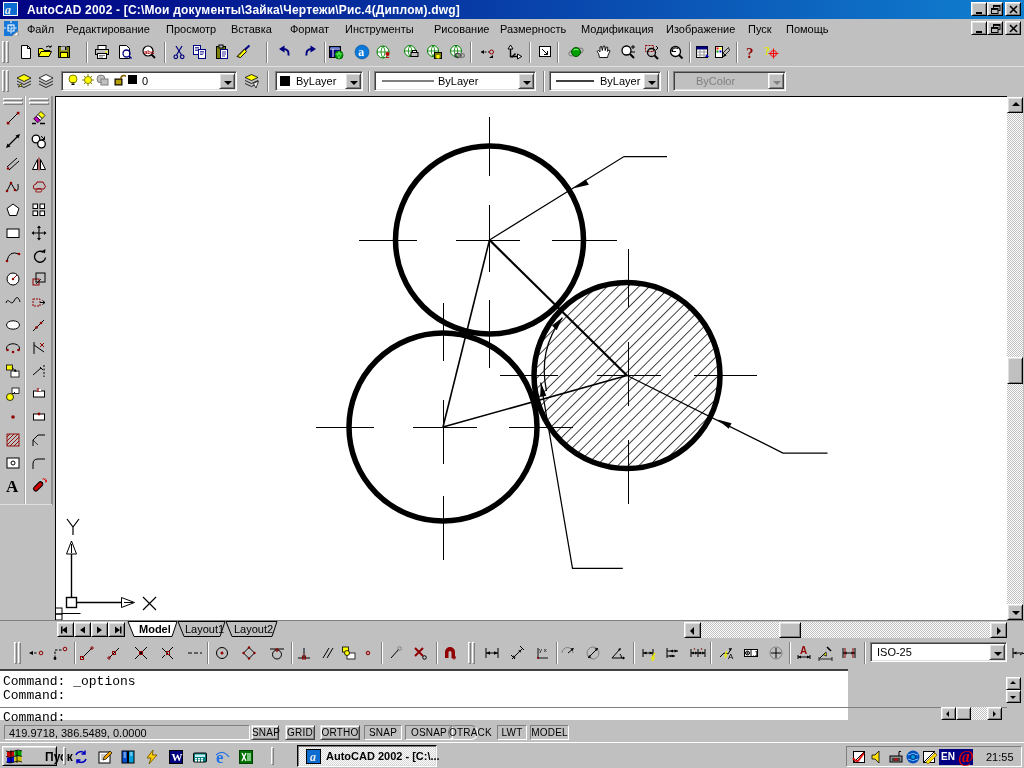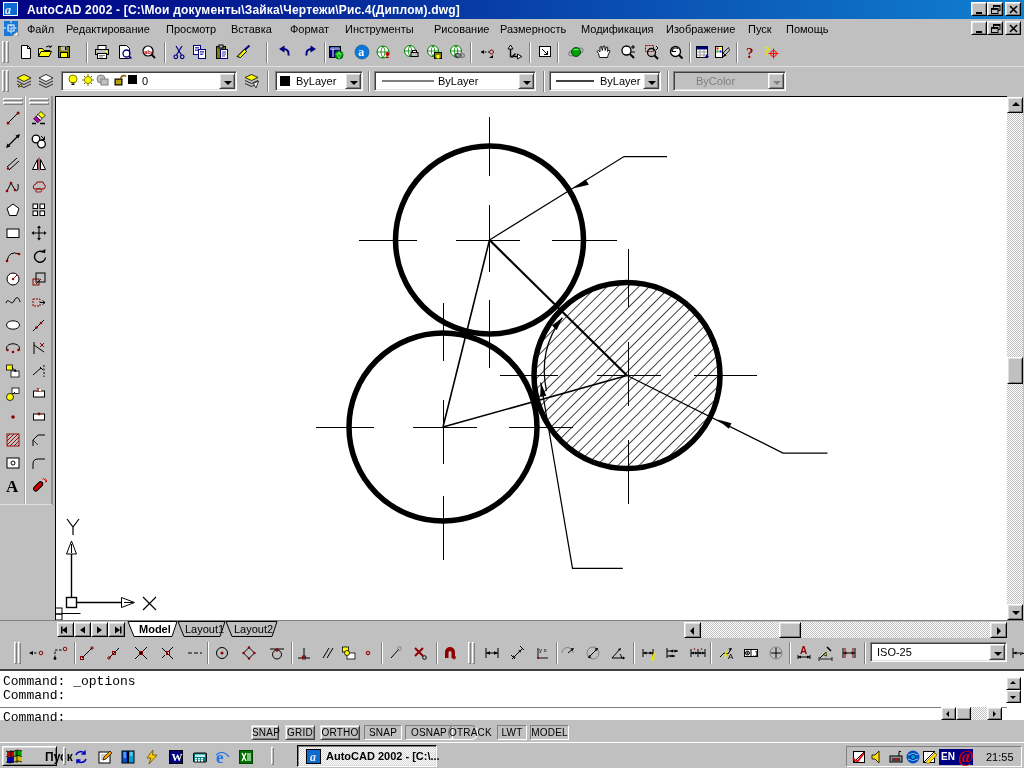--- a/index.html
+++ b/index.html
@@ -803,21 +803,21 @@
         <div class="tri-d"></div>
       </div>
  </div>
  <svg class="ic" style="left:1011px;top:7px;">
       <path d="M2,3 v10 M2,8 h10" stroke="#000"></path>
       <path d="M2,8 l3.5,-1.6 v3.2 z" fill="#000"></path>
       <path d="M9,10 q3,-3 5,-1" fill="none" stroke="#000"></path>
     </svg>
 </div>
 
-<div class="abs" id="cmd" style="left:0;top:669px;width:1024px;height:51px;background:#fff;border-top:2px solid #404040;font-family:'Liberation Mono',monospace;font-size:13px;">
+<div class="abs" id="cmd" style="left:0;top:669px;width:848px;height:51px;background:#fff;border-top:2px solid #404040;font-family:'Liberation Mono',monospace;font-size:13px;">
  <div class="abs" style="left:3px;top:3px;">Command: _options</div>
  <div class="abs" style="left:3px;top:17px;">Command:</div>
  <div class="abs" style="left:0px;top:36px;border-top:1px solid #808080;width:1007px;height:15px;">
       <span style="position:absolute;left:3px;top:2px;">Command:</span>
     </div>
  <div class="btn98" style="left:1006px;top:6px;width:15px;height:13px;">
       <div class="tri-u" style="left:3px;top:3px;border-width:3.5px;"></div>
     </div>
  <div class="btn98" style="left:1006px;top:19px;width:15px;height:13px;">
       <div class="tri-d" style="left:3px;top:5px;border-width:3.5px;"></div>
@@ -826,20 +826,23 @@
       <div class="tri-l" style="left:4px;top:3px;border-width:3.5px;"></div>
     </div>
  <div class="btn98" style="left:956px;top:36px;width:15px;height:13px;"></div>
  <div class="abs sbtrack" style="left:971px;top:36px;width:16px;height:13px;"></div>
  <div class="btn98" style="left:987px;top:36px;width:15px;height:13px;">
       <div class="tri-r" style="left:5px;top:3px;border-width:3.5px;"></div>
     </div>
 </div>
 
 <div class="abs" id="status" style="left:0;top:721px;width:1024px;height:21px;background:#c0c0c0;">
+ <div class="abs sunkbox" style="left:4px;top:4px;width:246px;height:15px;">
+      <span style="position:absolute;left:4px;top:1px;">419.9718, 386.5489, 0.0000</span>
+    </div>
  <div class="statbtn out" style="left:251px;top:4px;width:28px;">SNAP</div>
  <div class="statbtn out" style="left:285px;top:4px;width:30px;">GRID</div>
  <div class="statbtn out" style="left:320px;top:4px;width:40px;">ORTHO</div>
  <div class="statbtn in" style="left:364px;top:4px;width:38px;">SNAP</div>
  <div class="statbtn in" style="left:405px;top:4px;width:48px;">OSNAP</div>
  <div class="statbtn in" style="left:448px;top:4px;width:30px;border-radius:7px;">OTRACK</div>
  <div class="statbtn in" style="left:497px;top:4px;width:30px;">LWT</div>
  <div class="statbtn in" style="left:530px;top:4px;width:39px;">MODEL</div>
 </div>
 

